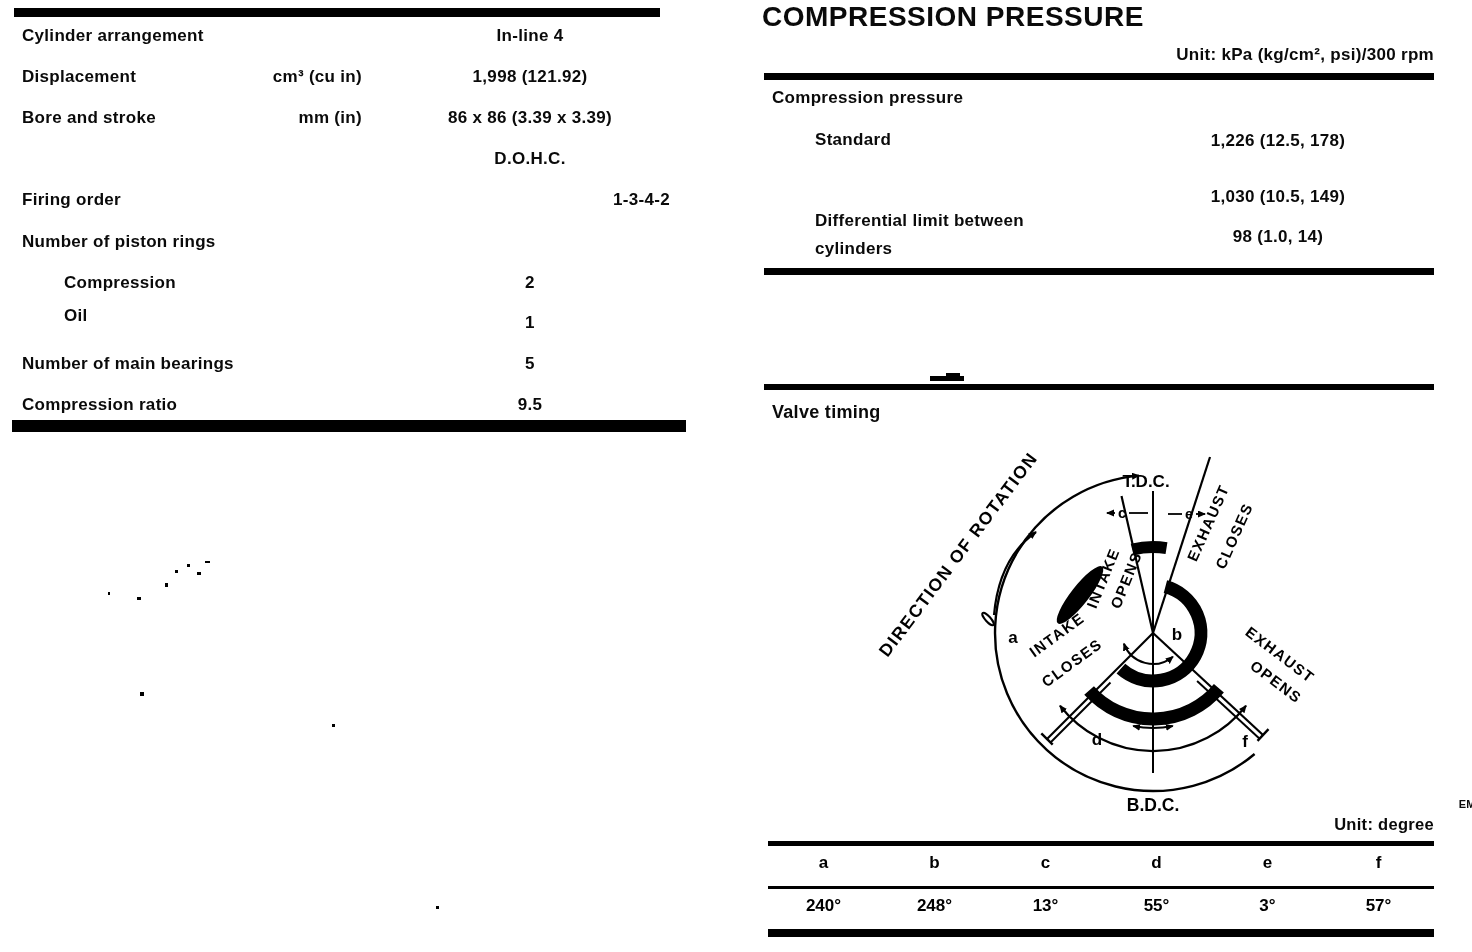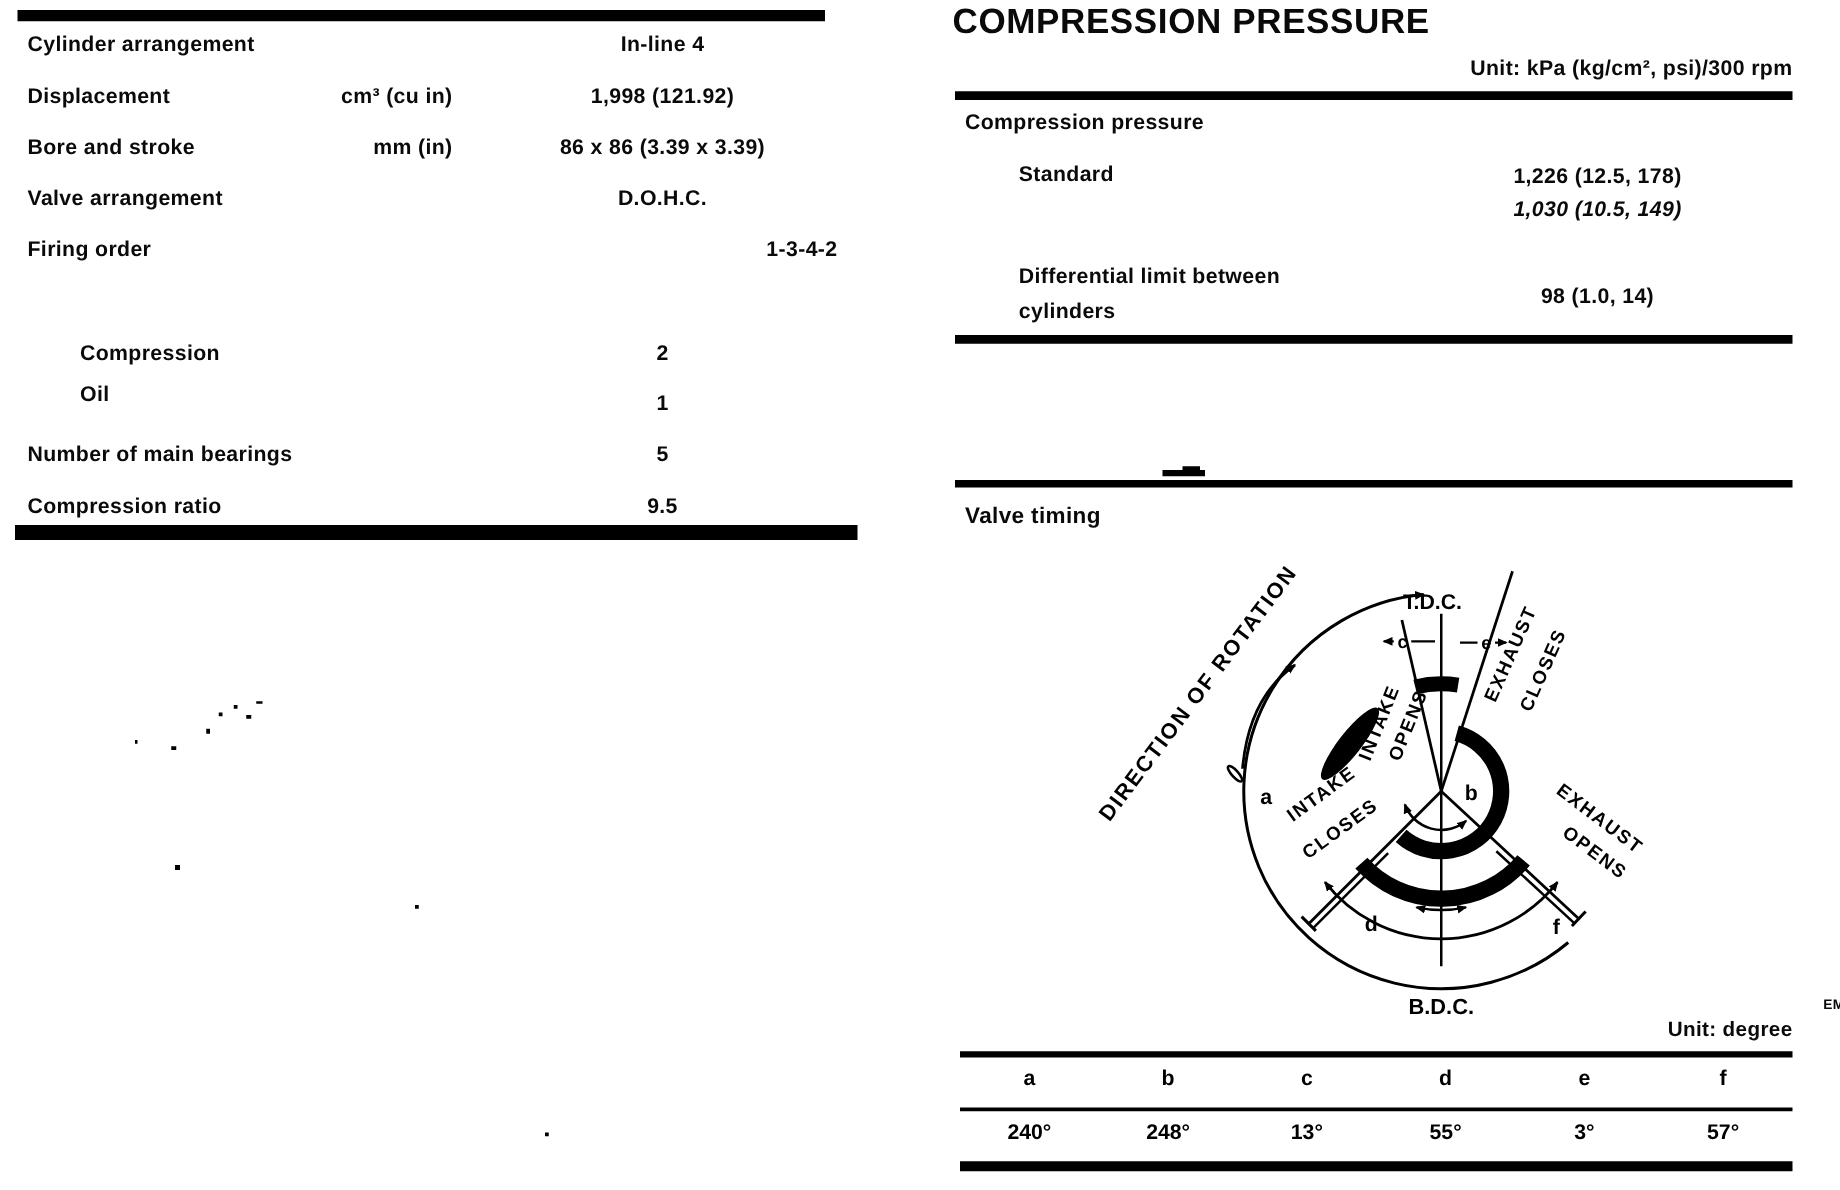--- a/index.html
+++ b/index.html
@@ -31,26 +31,26 @@
   <div class="t fs17 spec-value" style="top:26px;">In-line 4</div>
 
   <div class="t fs17 spec-label" style="top:67px;">Displacement</div>
   <div class="t fs17 spec-unit" style="top:67px;text-align:right;">cm³ (cu in)</div>
   <div class="t fs17 spec-value" style="top:67px;">1,998 (121.92)</div>
 
   <div class="t fs17 spec-label" style="top:108px;">Bore and stroke</div>
   <div class="t fs17 spec-unit" style="top:108px;">mm (in)</div>
   <div class="t fs17 spec-value" style="top:108px;">86 x 86 (3.39 x 3.39)</div>
 
-  <div class="t fs17 spec-label" style="top:149px;">Valve arrangement</div>
   <div class="t fs17 spec-value" style="top:149px;">D.O.H.C.</div>
 
   <div class="t fs17 spec-label" style="top:190px;">Firing order</div>
   <div class="t fs17 spec-value" style="top:190px;text-align:right;">1-3-4-2</div>
 
+  <div class="t fs17 spec-label" style="top:232px;">Number of piston rings</div>
 
   <div class="t fs17 spec-label indent" style="top:273px;">Compression</div>
   <div class="t fs17 spec-value" style="top:273px;">2</div>
 
   <div class="t fs17 spec-label indent" style="top:306px;">Oil</div>
   <div class="t fs17 spec-value" style="top:313px;">1</div>
 
   <div class="t fs17 spec-label" style="top:354px;">Number of main bearings</div>
   <div class="t fs17 spec-value" style="top:354px;">5</div>
 
@@ -62,21 +62,21 @@
   <div class="t title" style="left:762px;top:1px;">COMPRESSION PRESSURE</div>
   <div class="t fs17 right-al" style="left:1034px;top:45px;width:400px;">Unit: kPa (kg/cm², psi)/300 rpm</div>
 
   <div class="bar" style="left:764px;top:73px;width:670px;height:7px;"></div>
 
   <div class="t fs17" style="left:772px;top:88px;">Compression pressure</div>
 
   <div class="t fs17 cp-label" style="top:130px;">Standard</div>
   <div class="t fs17 cp-value" style="top:131px;">1,226 (12.5, 178)</div>
 
-  <div class="t fs17 cp-value" style="top:158px;font-style:italic;">1,030 (10.5, 149)</div>
+  <div class="t fs17 cp-value" style="top:187px;">1,030 (10.5, 149)</div>
 
   <div class="t fs17 cp-label" style="top:211px;">Differential limit between</div>
   <div class="t fs17 cp-label" style="top:239px;">cylinders</div>
   <div class="t fs17 cp-value" style="top:227px;">98 (1.0, 14)</div>
 
   <div class="bar" style="left:764px;top:268px;width:670px;height:7px;"></div>
 
   <div class="bar" style="left:764px;top:384px;width:670px;height:6px;"></div>
   <div class="bar" style="left:930px;top:376px;width:34px;height:5px;"></div>
   <div class="bar" style="left:946px;top:373px;width:14px;height:3px;"></div>

